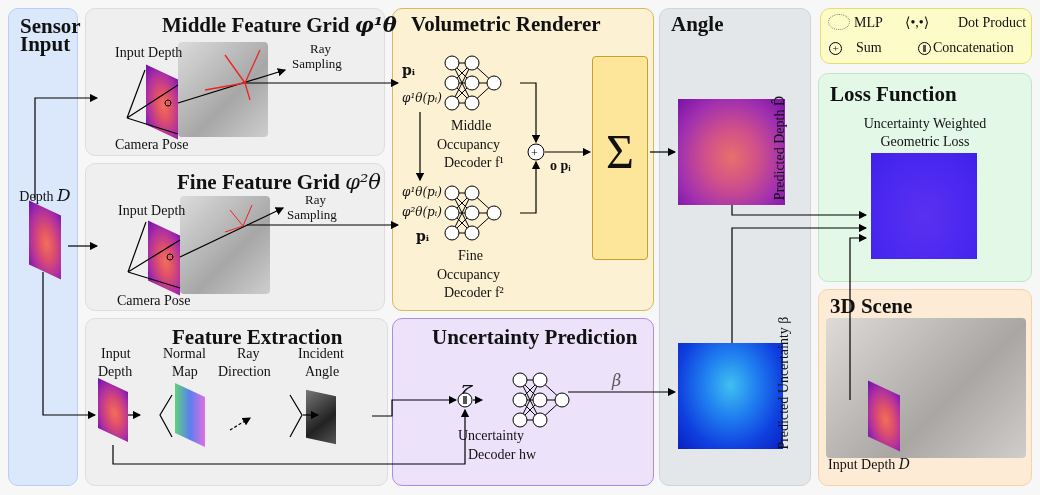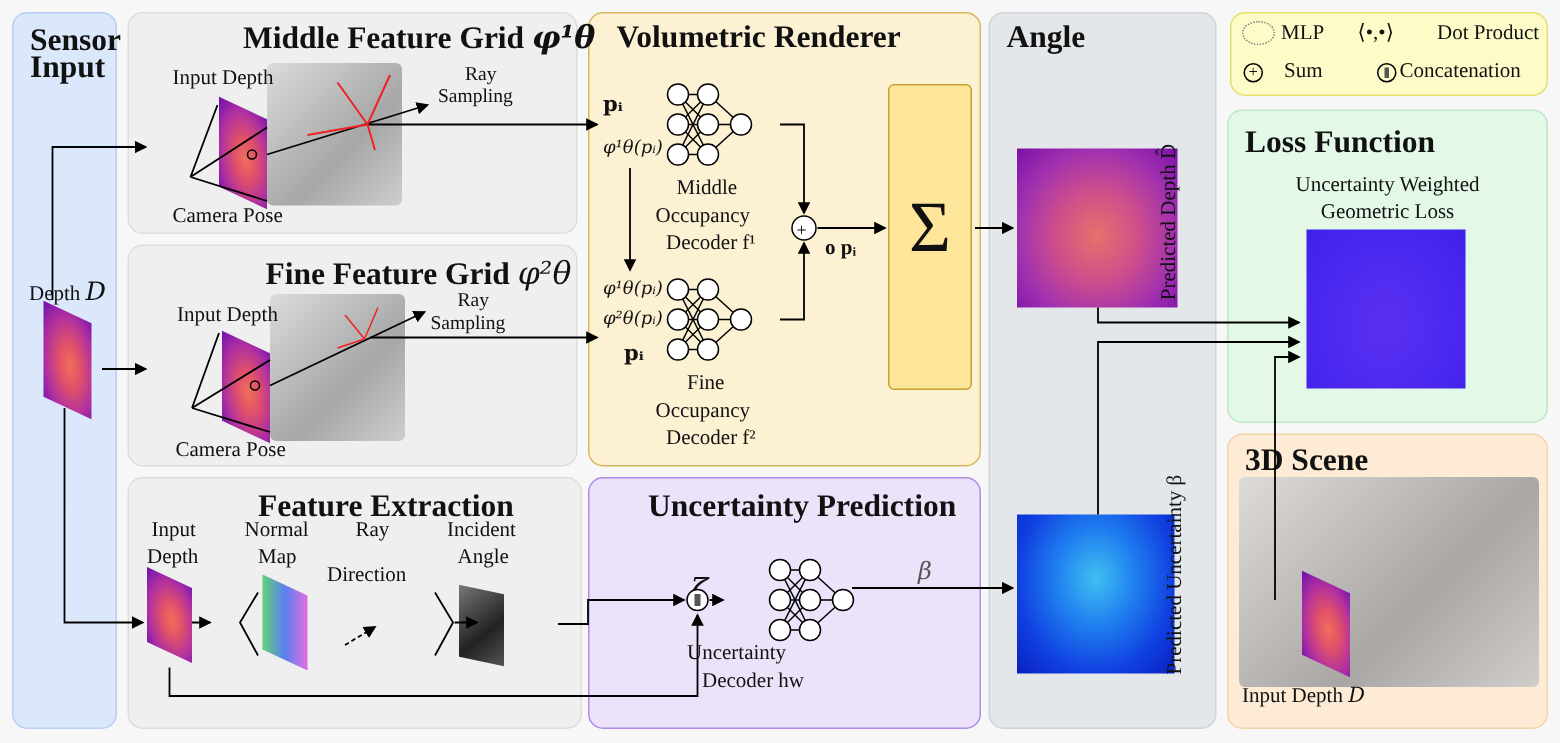--- a/index.html
+++ b/index.html
@@ -49,21 +49,21 @@
 <div class="lbl" style="left:117px;top:293px;">Camera Pose</div>
 
 <div class="title" style="left:160px;top:325px;">Feature Extraction</div>
 <div class="lbl" style="left:101px;top:346px;">Input</div>
 <div class="lbl" style="left:98px;top:364px;">Depth</div>
 <div class="depthimg" style="left:98px;top:385px;width:30px;height:50px;transform:skewY(25deg);"></div>
 <div class="lbl" style="left:163px;top:346px;">Normal</div>
 <div class="lbl" style="left:172px;top:364px;">Map</div>
 <div style="position:absolute;left:175px;top:390px;width:30px;height:50px;transform:skewY(25deg);background:linear-gradient(90deg,#5fd27a,#5a7ff0 50%,#e070e0);"></div>
 <div class="lbl" style="left:237px;top:346px;">Ray</div>
-<div class="lbl" style="left:218px;top:364px;margin-top:12px;">Direction</div>
+<div class="lbl" style="left:218px;top:364px;">Direction</div>
 <div class="lbl" style="left:298px;top:346px;">Incident</div>
 <div class="lbl" style="left:305px;top:364px;">Angle</div>
 <div style="position:absolute;left:306px;top:393px;width:30px;height:48px;transform:skewY(12deg);background:linear-gradient(135deg,#777,#222 60%,#555);"></div>
 
 <div class="title" style="left:399px;top:12px;width:242px;">Volumetric Renderer</div>
 <div class="lbl math" style="left:402px;top:62px;font-weight:bold;font-style:normal;">pᵢ</div>
 <div class="lbl math" style="left:402px;top:92px;font-size:12px;">φ¹θ(pᵢ)</div>
 <div class="lbl" style="left:451px;top:118px;">Middle</div>
 <div class="lbl" style="left:437px;top:137px;">Occupancy</div>
 <div class="lbl" style="left:444px;top:155px;">Decoder f¹</div>

